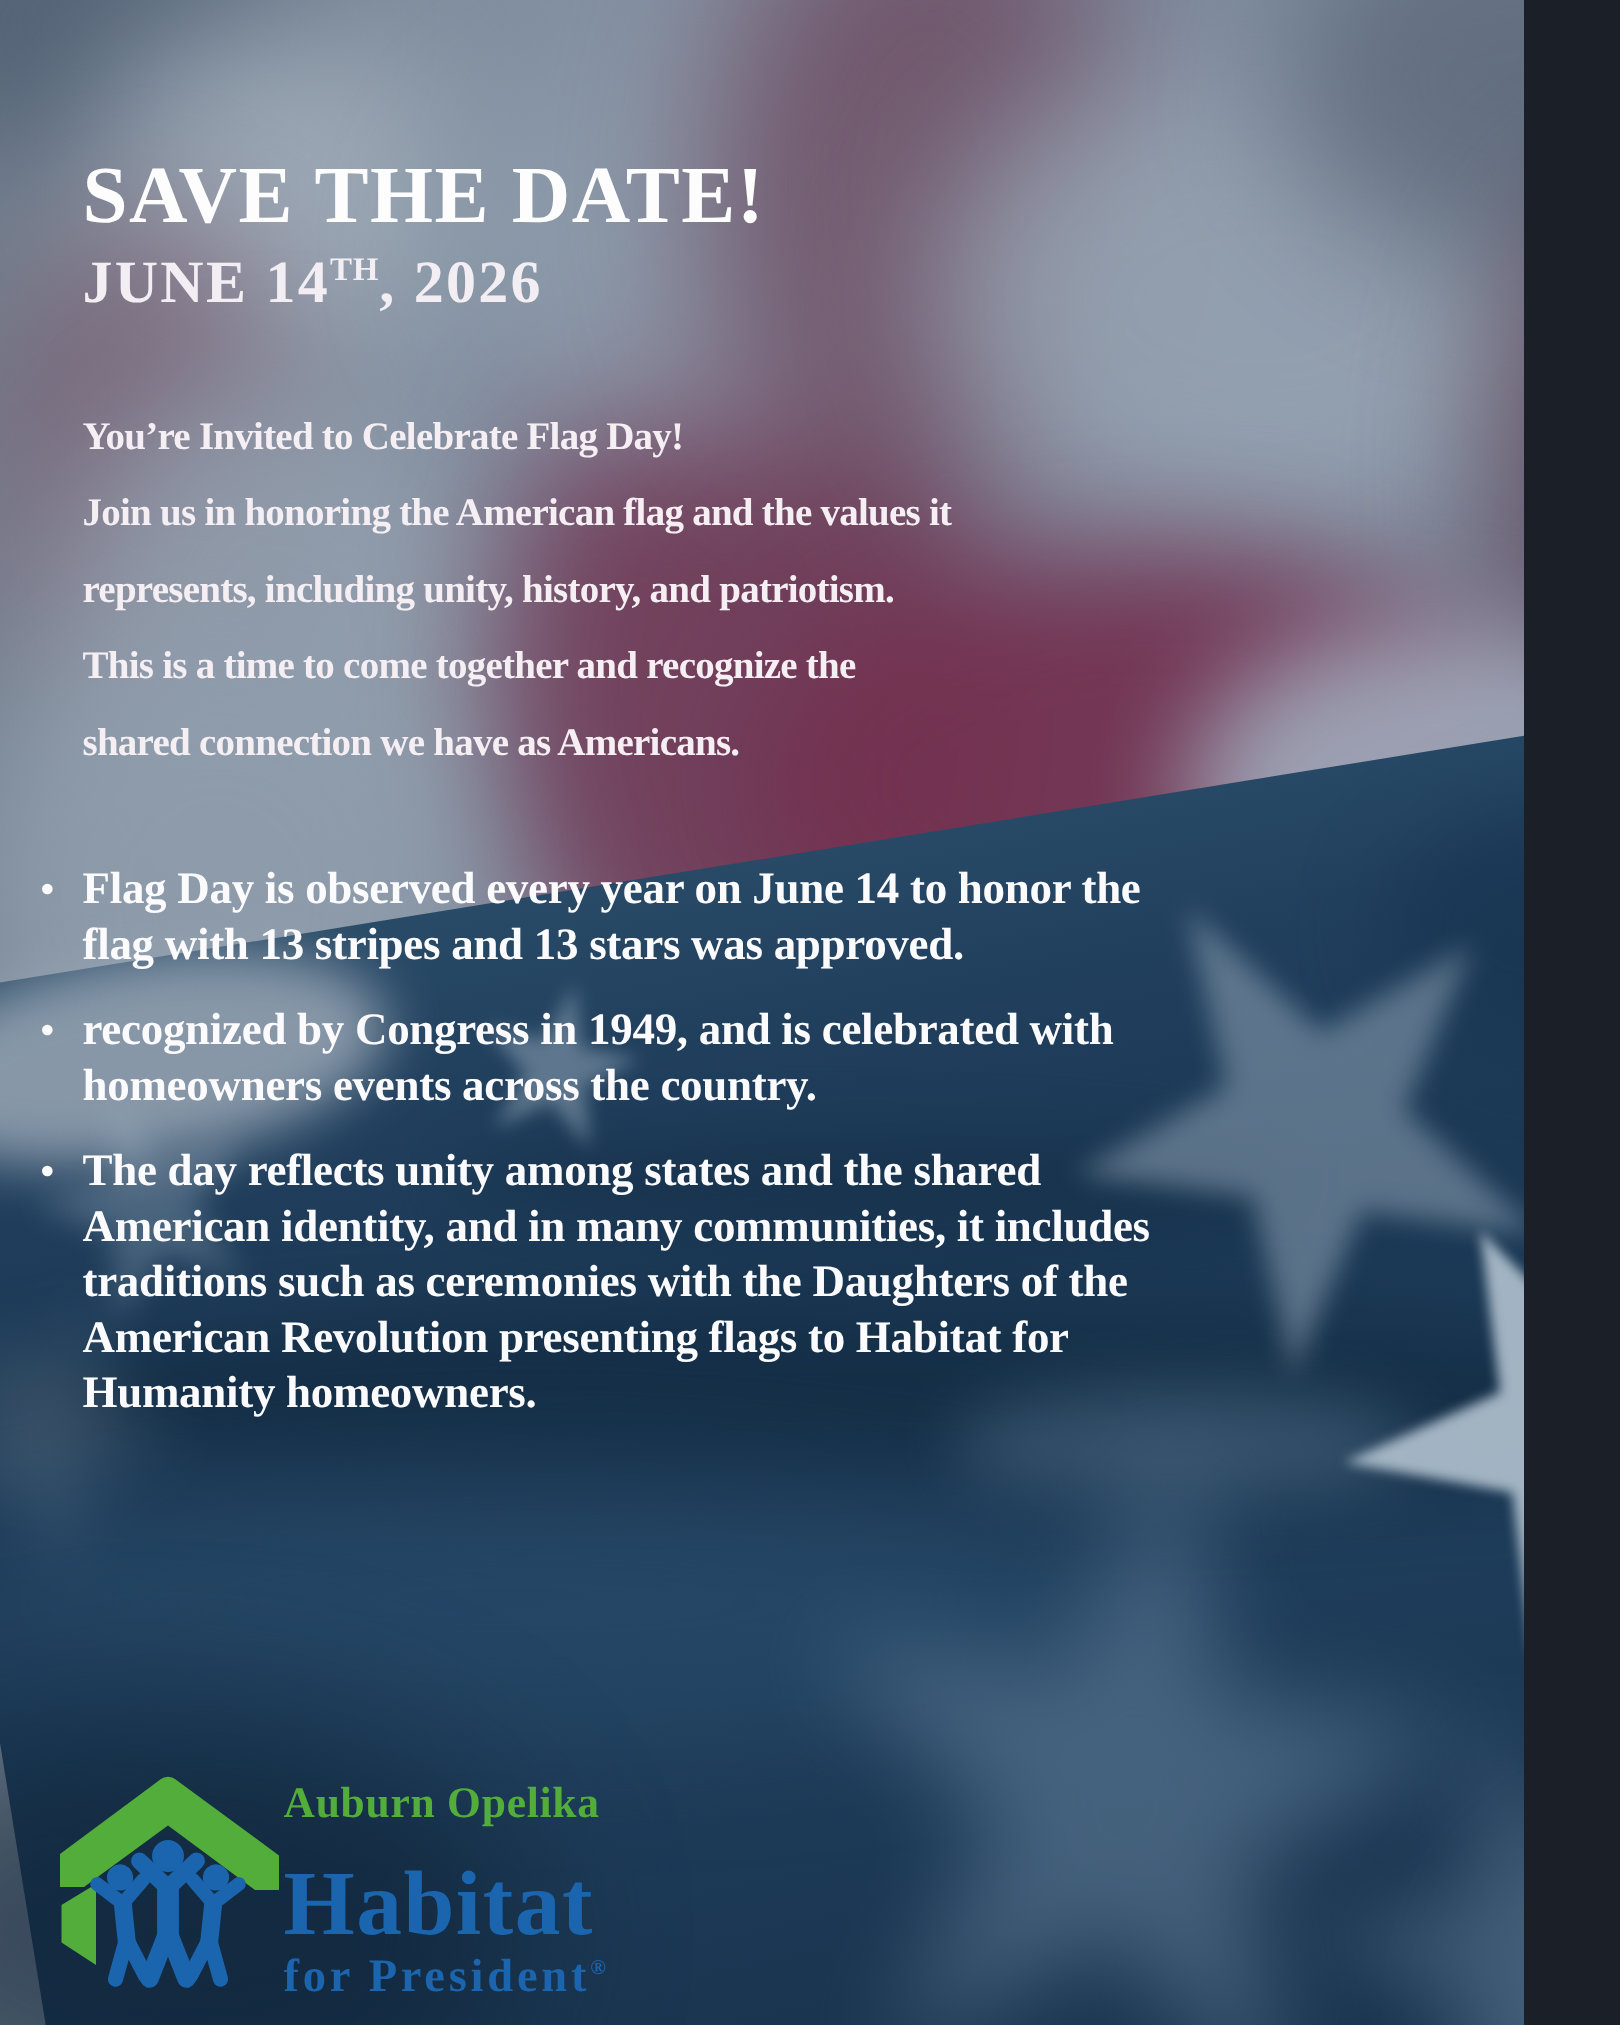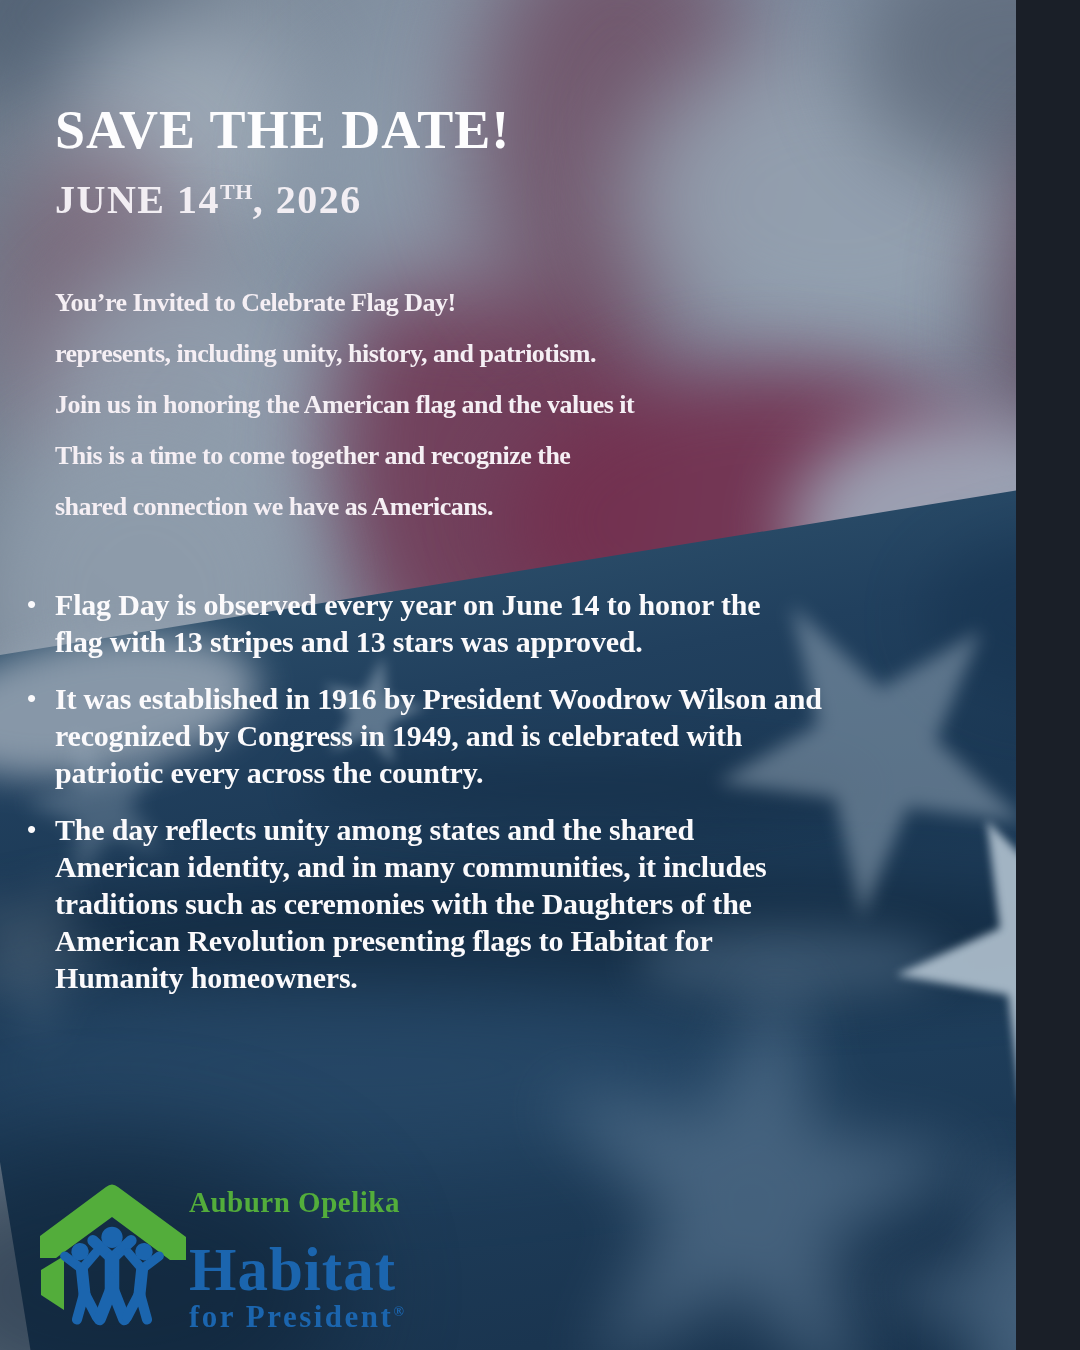--- a/index.html
+++ b/index.html
@@ -47,21 +47,21 @@
   .s-small {left:320px;top:655px;width:105px;height:105px;transform:rotate(12deg);filter:blur(6px);opacity:.45;}
   .s-left  {left:25px;top:725px;width:145px;height:145px;transform:rotate(-18deg);filter:blur(10px);opacity:.3;}
   .s-big   {left:535px;top:955px;width:440px;height:440px;transform:rotate(8deg);filter:blur(32px);opacity:.5;}
   .s-big i{background:#6d8aa5;}
   .s-br    {left:875px;top:1135px;width:305px;height:305px;transform:rotate(-15deg);filter:blur(28px);opacity:.45;}
   .s-br i{background:#64819c;}
   .s-bl    {left:-55px;top:855px;width:175px;height:175px;transform:rotate(25deg);filter:blur(22px);opacity:.22;}
   
   .content{position:absolute;inset:0;padding:0 52px 0 55px;color:#fff;}
   .title{margin:0;padding-top:100px;font-size:54px;line-height:1.12;font-weight:bold;letter-spacing:1px;color:#fdfdfe;}
-  .date{margin-top:16px;font-size:40px;font-weight:bold;letter-spacing:1.5px;color:#f2eef3;}
+  .date{margin-top:4px;font-size:40px;font-weight:bold;letter-spacing:1.5px;color:#f2eef3;}
   .date sup{font-size:22px;letter-spacing:.5px;}
   .intro{margin-top:54px;font-size:26px;line-height:51px;font-weight:bold;letter-spacing:-.5px;color:#f5eff4;}
   .intro .ln{white-space:nowrap;}
   .bullets{list-style:none;margin:54px 0 0;padding:0;}
   .bullets li{display:flex;gap:0;margin:0 0 20px -28px;font-size:30px;line-height:37px;font-weight:bold;letter-spacing:-.2px;color:#fbfafc;}
   .bullets .marker{flex:0 0 28px;font-size:26px;line-height:37px;}
   .bullets .ln{white-space:nowrap;}
   
   .logo{position:absolute;left:36px;top:1176px;display:flex;align-items:flex-start;gap:1px;}
   .logo svg{width:152px;height:150px;flex:0 0 auto;}
@@ -125,40 +125,39 @@
       </div>
   </div>
 
   <div class="content">
     <h1 class="title">SAVE THE DATE!</h1>
 
     <div class="date"><span>JUNE 14</span><sup>TH</sup><span>, 2026</span></div>
 
     <div class="intro">
       <div class="ln">You’re Invited to Celebrate Flag Day!</div>
+      <div class="ln">Join us in honoring the American flag and the values it</div>
       <div class="ln">represents, including unity, history, and patriotism.</div>
-      <div class="ln">Join us in honoring the American flag and the values it</div>
       <div class="ln">This is a time to come together and recognize the</div>
       <div class="ln">shared connection we have as Americans.</div>
     </div>
 
     <ul class="bullets">
       <li>
         <span class="marker">•</span>
         <div>
           <div class="ln">Flag Day is observed every year on June 14 to honor the</div>
           <div class="ln">flag with 13 stripes and 13 stars was approved.</div>
         </div>
       </li>
       <li>
         <span class="marker">•</span>
         <div>
-          <div class="ln">It was established in 1916 by President Woodrow Wilson and</div>
           <div class="ln">recognized by Congress in 1949, and is celebrated with</div>
-          <div class="ln">patriotic every across the country.</div>
+          <div class="ln">homeowners events across the country.</div>
         </div>
       </li>
       <li>
         <span class="marker">•</span>
         <div>
           <div class="ln">The day reflects unity among states and the shared</div>
           <div class="ln">American identity, and in many communities, it includes</div>
           <div class="ln">traditions such as ceremonies with the Daughters of the</div>
           <div class="ln">American Revolution presenting flags to Habitat for</div>
           <div class="ln">Humanity homeowners.</div>

